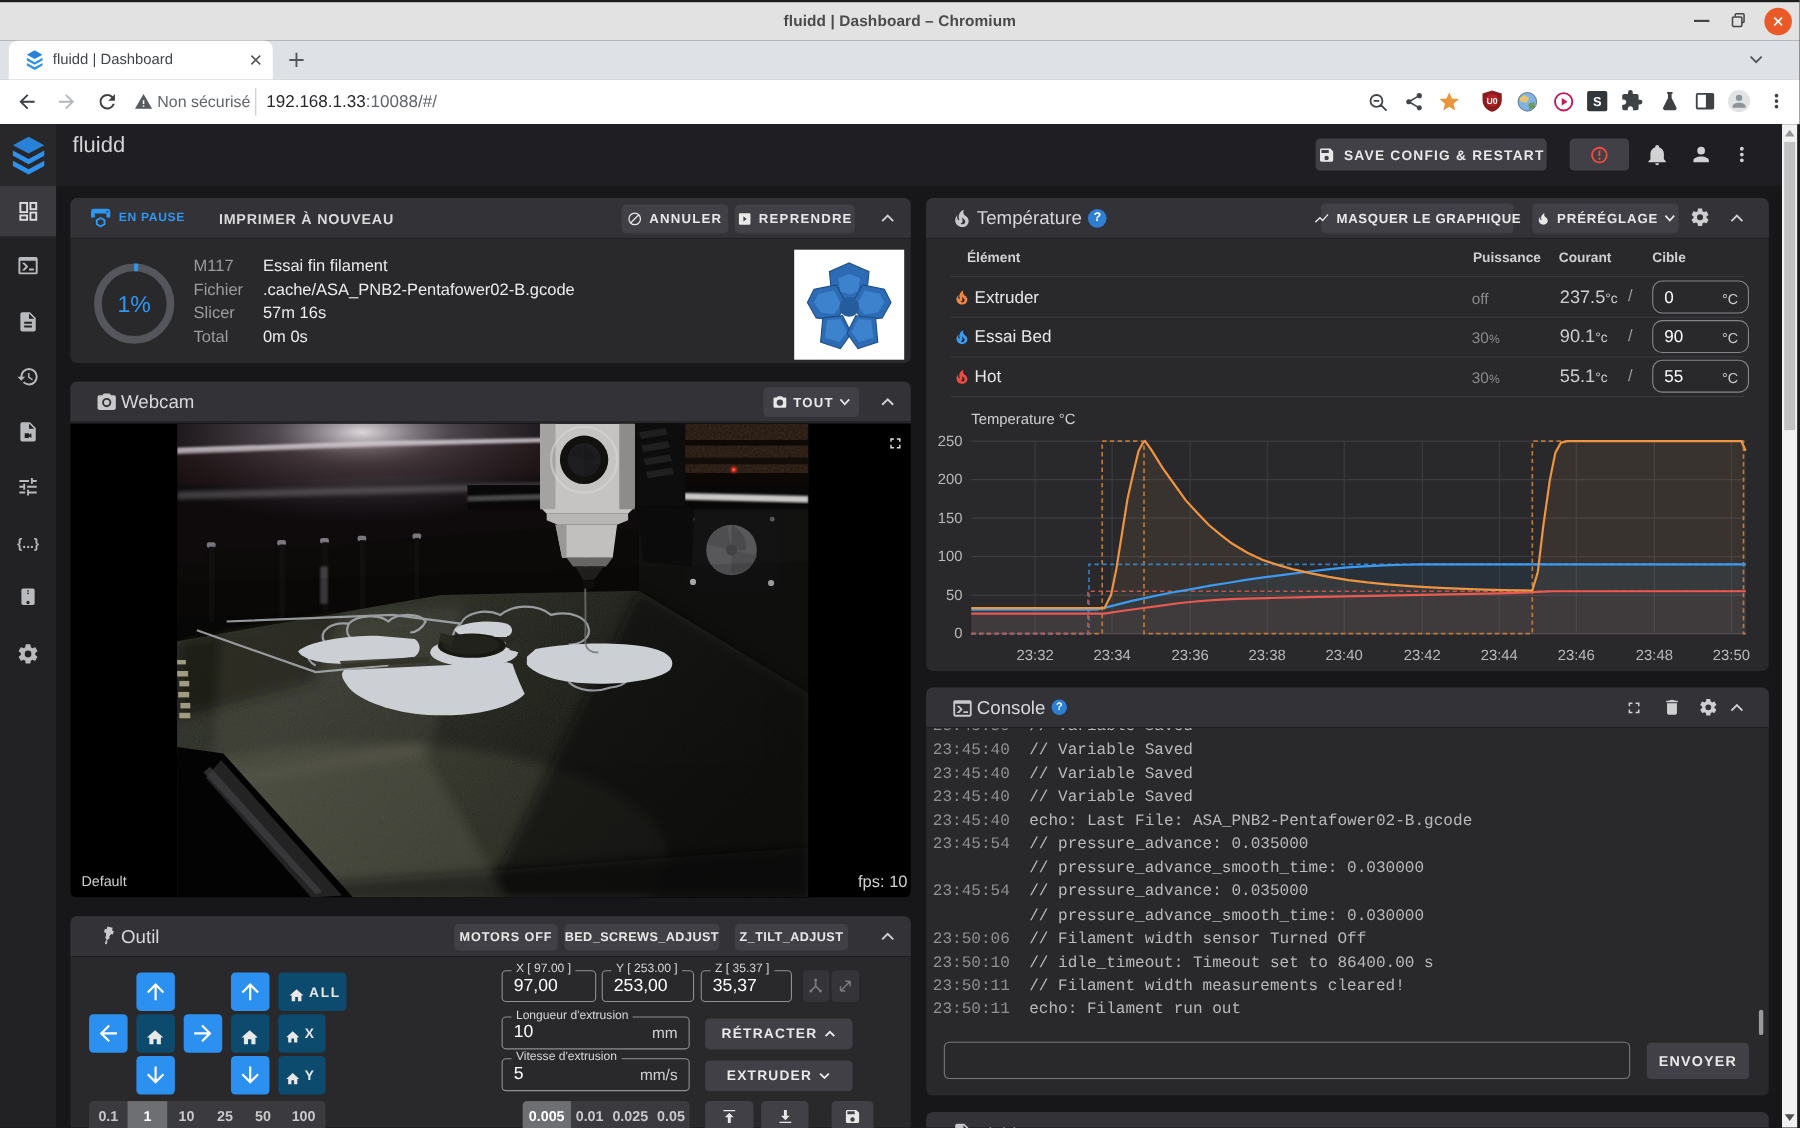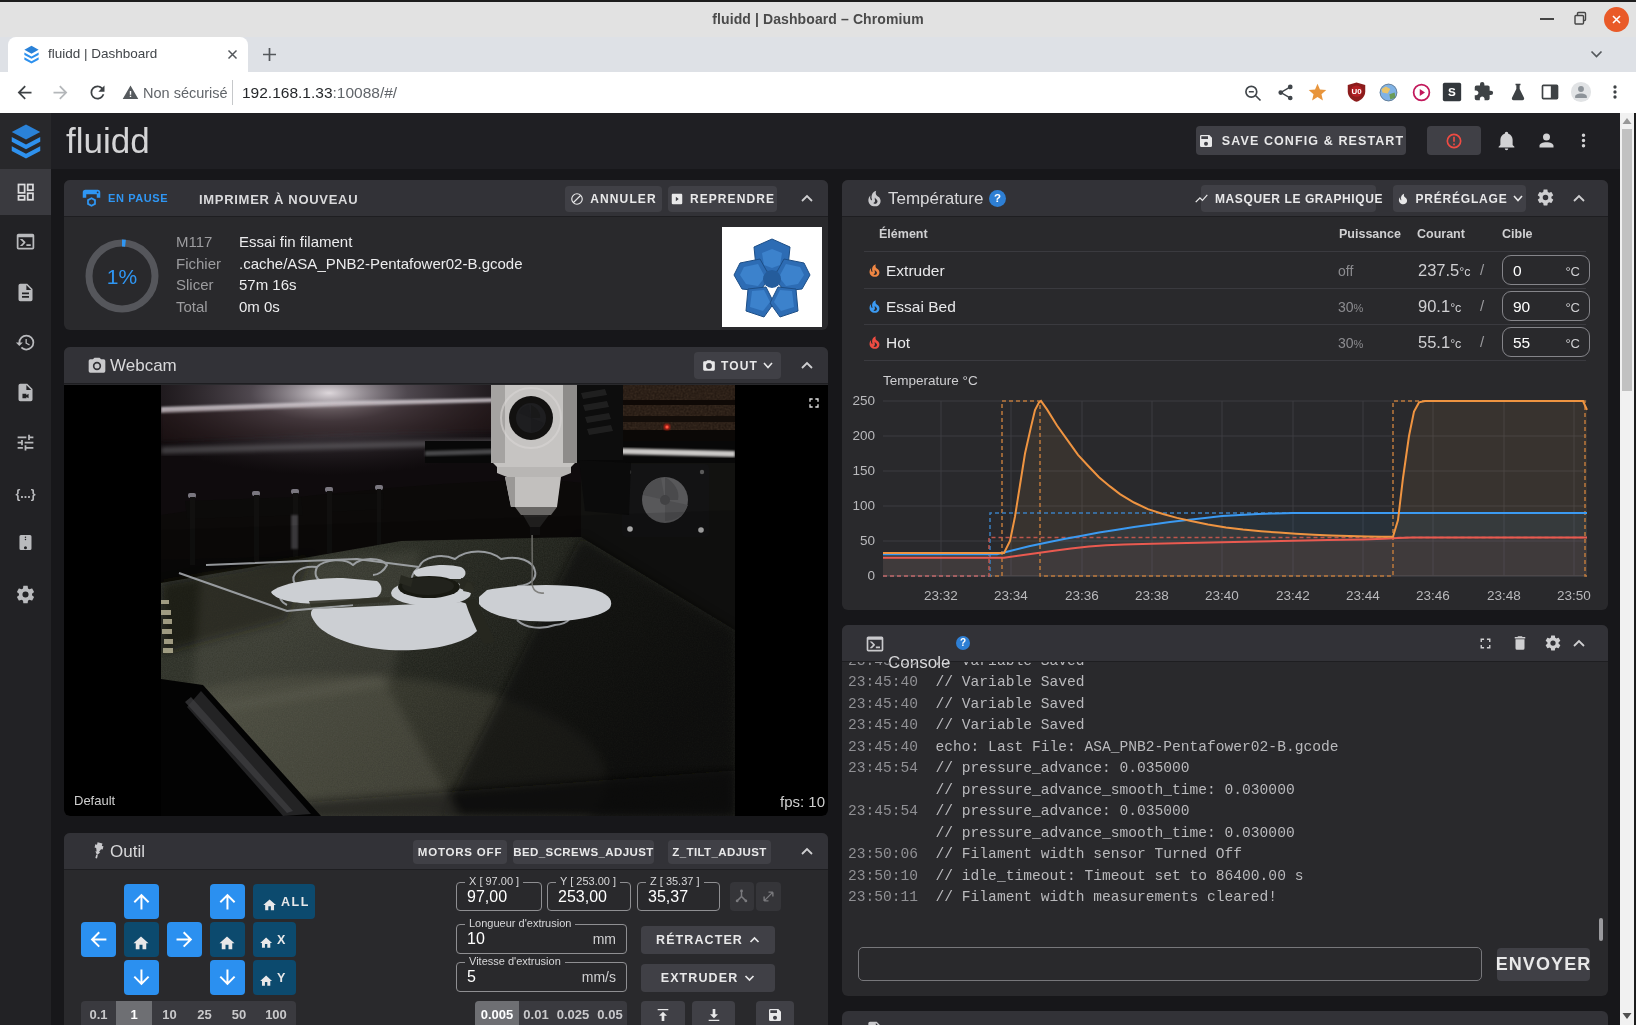--- a/index.html
+++ b/index.html
@@ -190,21 +190,21 @@
         <text x="13" y="14.5" font-size="13" font-weight="bold" fill="#b9babd" text-anchor="middle" font-family="Liberation Sans">{...}</text>
       </svg>
     <svg class="abs" style="left:16px; top:532px;" width="19" height="21" viewBox="0 0 24 24">
         <path fill="#b9babd" d="M6,2H18A2,2 0 0,1 20,4V20A2,2 0 0,1 18,22H6A2,2 0 0,1 4,20V4A2,2 0 0,1 6,2M12,4A1,1 0 0,0 11,5A1,1 0 0,0 12,6A1,1 0 0,0 13,5A1,1 0 0,0 12,4M12,7A1,1 0 0,0 11,8A1,1 0 0,0 12,9A1,1 0 0,0 13,8A1,1 0 0,0 12,7M12,17A2,2 0 0,0 10,19A2,2 0 0,0 12,21A2,2 0 0,0 14,19A2,2 0 0,0 12,17Z" transform="scale(0.95) translate(0.6,0.6)"></path>
       </svg>
     <svg class="abs" style="left:15px; top:584px;" width="21" height="21" viewBox="0 0 24 24">
         <path fill="#b9babd" d="M12,15.5A3.5,3.5 0 0,1 8.5,12A3.5,3.5 0 0,1 12,8.5A3.5,3.5 0 0,1 15.5,12A3.5,3.5 0 0,1 12,15.5M19.43,12.97C19.47,12.65 19.5,12.33 19.5,12C19.5,11.67 19.47,11.34 19.43,11L21.54,9.37C21.73,9.22 21.78,8.95 21.66,8.73L19.66,5.27C19.54,5.05 19.27,4.96 19.05,5.05L16.56,6.05C16.04,5.66 15.5,5.32 14.87,5.07L14.5,2.42C14.46,2.18 14.25,2 14,2H10C9.75,2 9.54,2.18 9.5,2.42L9.13,5.07C8.5,5.32 7.96,5.66 7.44,6.05L4.95,5.05C4.73,4.96 4.46,5.05 4.34,5.27L2.34,8.73C2.21,8.95 2.27,9.22 2.46,9.37L4.57,11C4.53,11.34 4.5,11.67 4.5,12C4.5,12.33 4.53,12.65 4.57,12.97L2.46,14.63C2.27,14.78 2.21,15.05 2.34,15.27L4.34,18.73C4.46,18.95 4.73,19.03 4.95,18.95L7.44,17.94C7.96,18.34 8.5,18.68 9.13,18.93L9.5,21.58C9.54,21.82 9.75,22 10,22H14C14.25,22 14.46,21.82 14.5,21.58L14.87,18.93C15.5,18.67 16.04,18.34 16.56,17.94L19.05,18.95C19.27,19.03 19.54,18.95 19.66,18.73L21.66,15.27C21.78,15.05 21.73,14.78 21.54,14.63L19.43,12.97Z"></path>
       </svg>
   </div>
   <div id="appbar-content">
-    <div class="abs" style="left:66px; top:121px; font-size:35px; color:#d4d4d6;">fluidd</div>
+    <div class="abs" style="left:66px; top:121px; font-size:20px; color:#d4d4d6;">fluidd</div>
     <div class="btn" style="left:1196px; top:126px; width:210px; height:29px; font-size:12.5px; gap:8px;">
       <svg class="il" width="16" height="16" viewBox="0 0 24 24">
           <path fill="#e8e8e9" d="M15,9H5V5H15M12,19A3,3 0 0,1 9,16A3,3 0 0,1 12,13A3,3 0 0,1 15,16A3,3 0 0,1 12,19M17,3H5C3.89,3 3,3.9 3,5V19A2,2 0 0,0 5,21H19A2,2 0 0,0 21,19V7L17,3Z"></path>
         </svg>
       <span>SAVE CONFIG &amp; RESTART</span>
     </div>
     <div class="btn" style="left:1427px; top:126px; width:54px; height:29px;">
       <svg class="il" width="20" height="20" viewBox="0 0 24 24">
           <circle cx="12" cy="12" r="8" fill="none" stroke="#ef4b43" stroke-width="2"></circle>
           <path fill="#ef4b43" d="M11 7 H13 V13 H11 Z M11 15 H13 V17 H11 Z"></path>
@@ -725,21 +725,21 @@
         <text x="732" y="232" font-size="13.5" fill="#b9b9bc" text-anchor="middle" font-family="Liberation Sans">23:50</text>
         <text x="41" y="17" font-size="13.5" fill="#cfcfd2" font-family="Liberation Sans">Temperature °C</text>
       </svg>
     </div>
   </div>
   <div id="card-console" class="card" style="left:842px; top:625px; width:766px; height:371px;">
     <div class="chead">
       <svg style="position:absolute; left:23px; top:9px;" width="20" height="20" viewBox="0 0 24 24">
           <path fill="#c9c9cc" d="M20,19V7H4V19H20M20,3A2,2 0 0,1 22,5V19A2,2 0 0,1 20,21H4A2,2 0 0,1 2,19V5C2,3.89 2.9,3 4,3H20M13,17V15H18V17H13M9.58,13L5.57,9H8.4L11.7,12.3C12.09,12.69 12.09,13.33 11.7,13.72L8.42,17H5.59L9.58,13Z"></path>
         </svg>
-      <div class="ctitle" style="left:46px;margin-top:19px;">Console</div>
+      <div class="ctitle" style="left:46px;">Console</div>
       <div class="help" style="left:114px; top:11px; width:14px; height:14px; font-size:10px; line-height:14px;">?</div>
       <svg class="abs" style="left:635px; top:10px;" width="17" height="17" viewBox="0 0 24 24">
           <path fill="#cfcfd1" d="M5,5H10V7H7V10H5V5M14,5H19V10H17V7H14V5M17,14H19V19H14V17H17V14M10,17V19H5V14H7V17H10Z"></path>
         </svg>
       <svg class="abs" style="left:669px; top:9px;" width="18" height="18" viewBox="0 0 24 24">
           <path fill="#cfcfd1" d="M19,4H15.5L14.5,3H9.5L8.5,4H5V6H19M6,19A2,2 0 0,0 8,21H16A2,2 0 0,0 18,19V7H6V19Z"></path>
         </svg>
       <svg class="abs" style="left:702px; top:9px;" width="18" height="18" viewBox="0 0 24 24">
           <path fill="#cfcfd1" d="M12,15.5A3.5,3.5 0 0,1 8.5,12A3.5,3.5 0 0,1 12,8.5A3.5,3.5 0 0,1 15.5,12A3.5,3.5 0 0,1 12,15.5M19.43,12.97C19.47,12.65 19.5,12.33 19.5,12C19.5,11.67 19.47,11.34 19.43,11L21.54,9.37C21.73,9.22 21.78,8.95 21.66,8.73L19.66,5.27C19.54,5.05 19.27,4.96 19.05,5.05L16.56,6.05C16.04,5.66 15.5,5.32 14.87,5.07L14.5,2.42C14.46,2.18 14.25,2 14,2H10C9.75,2 9.54,2.18 9.5,2.42L9.13,5.07C8.5,5.32 7.96,5.66 7.44,6.05L4.95,5.05C4.73,4.96 4.46,5.05 4.34,5.27L2.34,8.73C2.21,8.95 2.27,9.22 2.46,9.37L4.57,11C4.53,11.34 4.5,11.67 4.5,12C4.5,12.33 4.53,12.65 4.57,12.97L2.46,14.63C2.27,14.78 2.21,15.05 2.34,15.27L4.34,18.73C4.46,18.95 4.73,19.03 4.95,18.95L7.44,17.94C7.96,18.34 8.5,18.68 9.13,18.93L9.5,21.58C9.54,21.82 9.75,22 10,22H14C14.25,22 14.46,21.82 14.5,21.58L14.87,18.93C15.5,18.67 16.04,18.34 16.56,17.94L19.05,18.95C19.27,19.03 19.54,18.95 19.66,18.73L21.66,15.27C21.78,15.05 21.73,14.78 21.54,14.63L19.43,12.97Z"></path>
         </svg>
@@ -754,25 +754,26 @@
 <div class="logline"><span class="lt">23:45:40</span>  // Variable Saved</div>
 <div class="logline"><span class="lt">23:45:40</span>  // Variable Saved</div>
 <div class="logline"><span class="lt">23:45:40</span>  echo: Last File: ASA_PNB2-Pentafower02-B.gcode</div>
 <div class="logline"><span class="lt">23:45:54</span>  // pressure_advance: 0.035000</div>
 <div class="logline">          // pressure_advance_smooth_time: 0.030000</div>
 <div class="logline"><span class="lt">23:45:54</span>  // pressure_advance: 0.035000</div>
 <div class="logline">          // pressure_advance_smooth_time: 0.030000</div>
 <div class="logline"><span class="lt">23:50:06</span>  // Filament width sensor Turned Off</div>
 <div class="logline"><span class="lt">23:50:10</span>  // idle_timeout: Timeout set to 86400.00 s</div>
 <div class="logline"><span class="lt">23:50:11</span>  // Filament width measurements cleared!</div>
+<div class="logline"><span class="lt">23:50:11</span>  echo: Filament run out</div>
       </div>
     </div>
     <div class="abs" style="left:757px; top:293px; width:4px; height:23px; background:#9a9a9e; border-radius:2px;"></div>
     <div class="abs" style="left:16px; top:322px; width:624px; height:34px; border:1px solid #77777b; border-radius:5px;"></div>
-    <div class="btn" style="left:655px; top:323px; width:93px; height:33px; font-size:18px;">ENVOYER</div>
+    <div class="btn" style="left:655px; top:323px; width:93px; height:33px; font-size:13px;">ENVOYER</div>
   </div>
   <div id="card-fichiers" class="card" style="left:842px; top:1011px; width:766px; height:14px; border-radius:6px 6px 0 0; background:#323237;">
     <svg style="position:absolute; left:23px; top:9px;" width="20" height="20" viewBox="0 0 24 24">
         <path fill="#c9c9cc" d="M14,2H6A2,2 0 0,0 4,4V20A2,2 0 0,0 6,22H18A2,2 0 0,0 20,20V8L14,2M13,9V3.5L18.5,9H13Z"></path>
       </svg>
     <div class="ctitle" style="left:46px; top:11px; font-size:17px;">Fichiers</div>
   </div>
 
   <div id="pagescroll">
     <div class="abs" style="left:1620px; top:113px; width:14px; height:912px; background:#f1f1f1;"></div>

